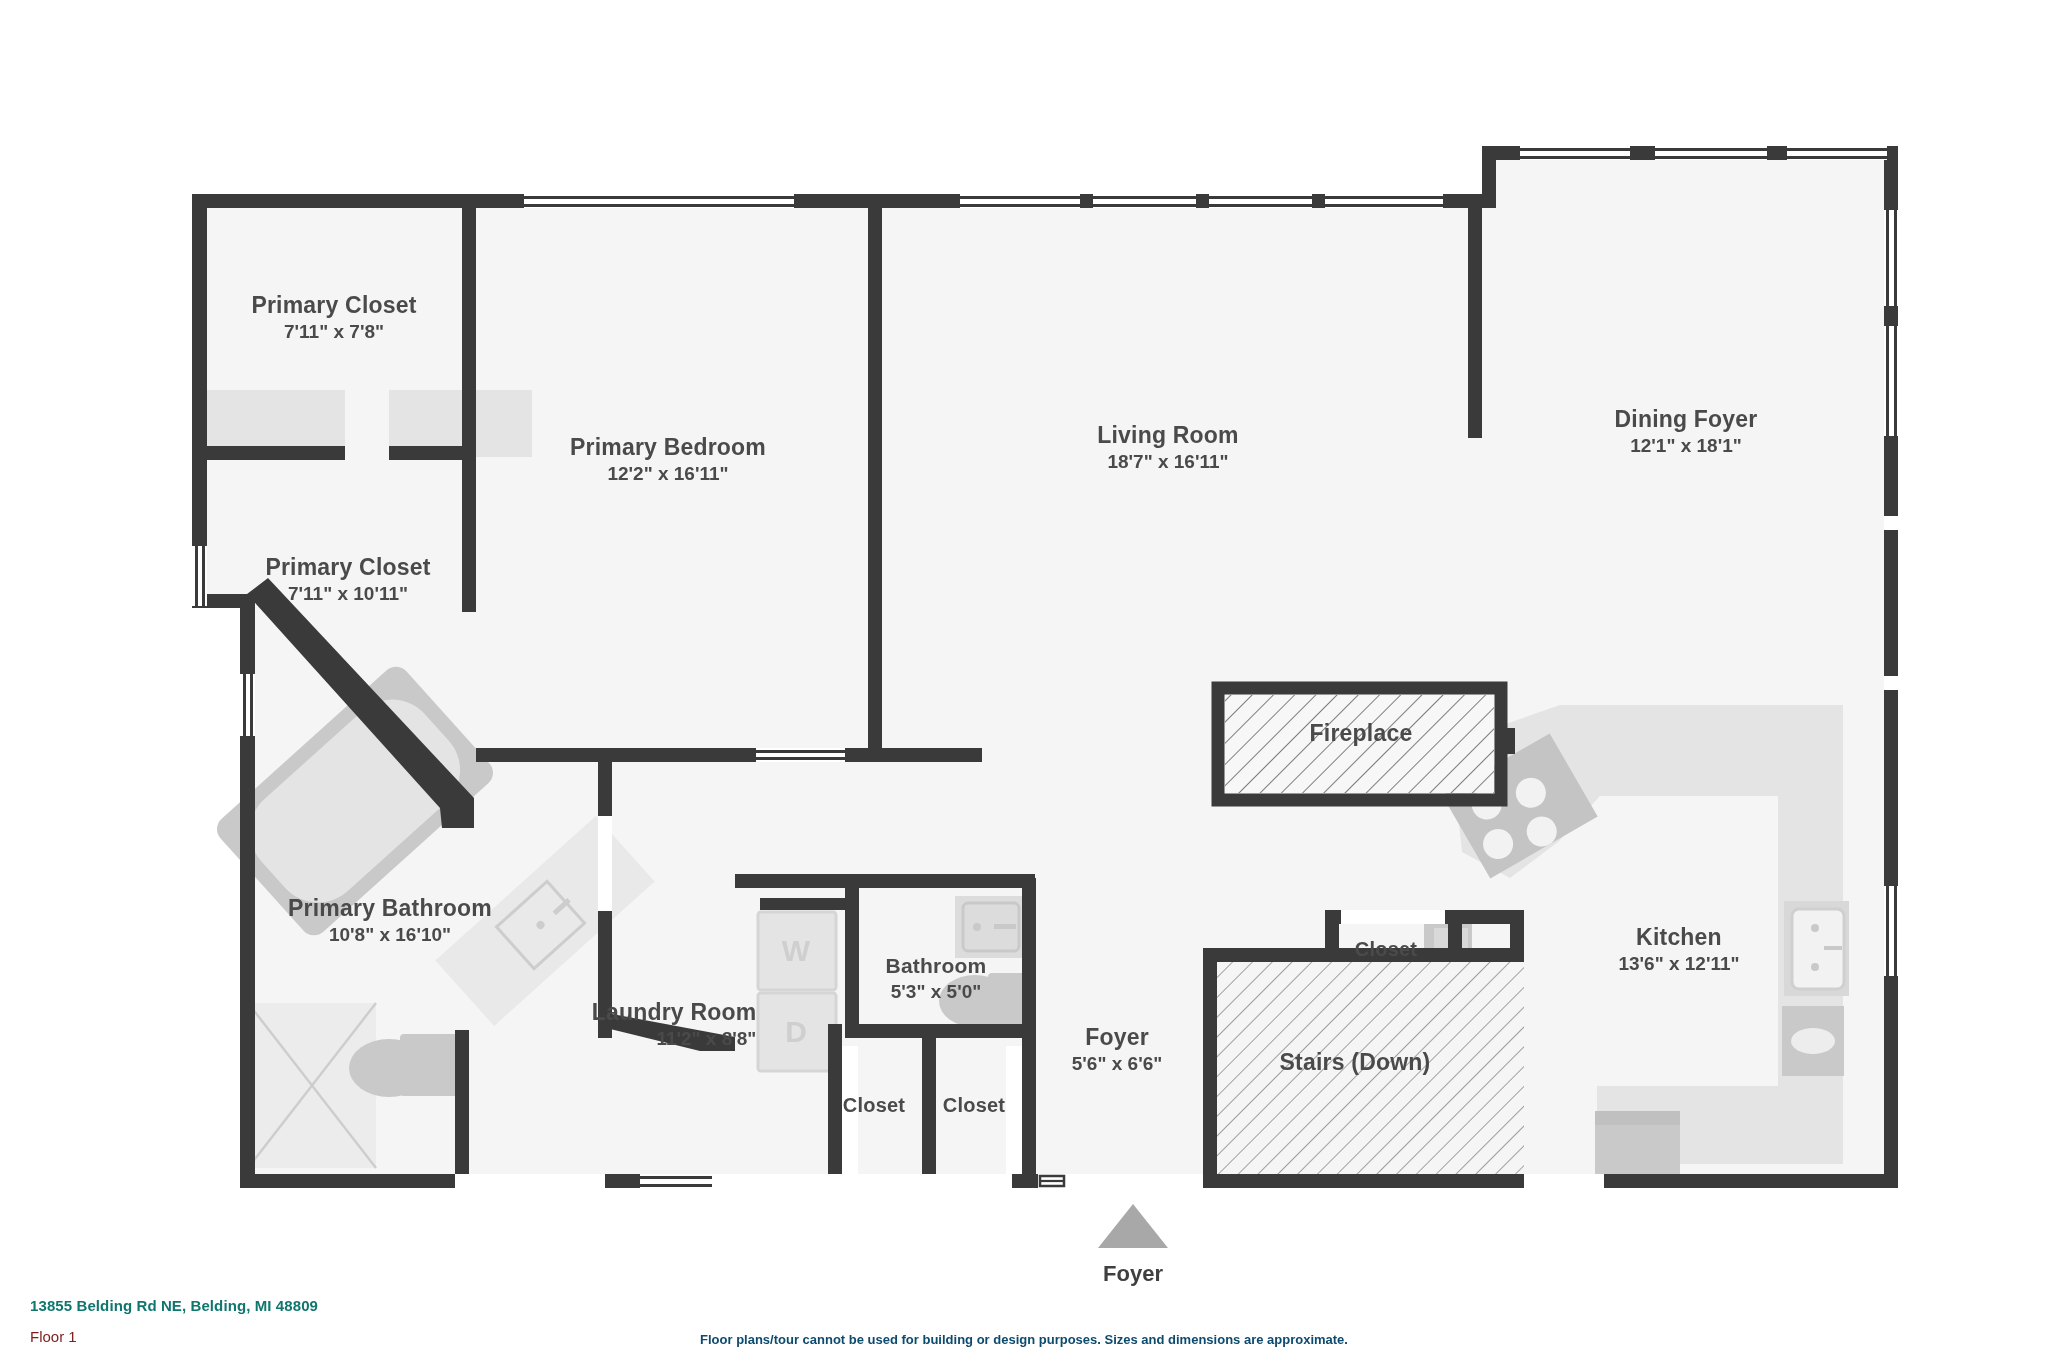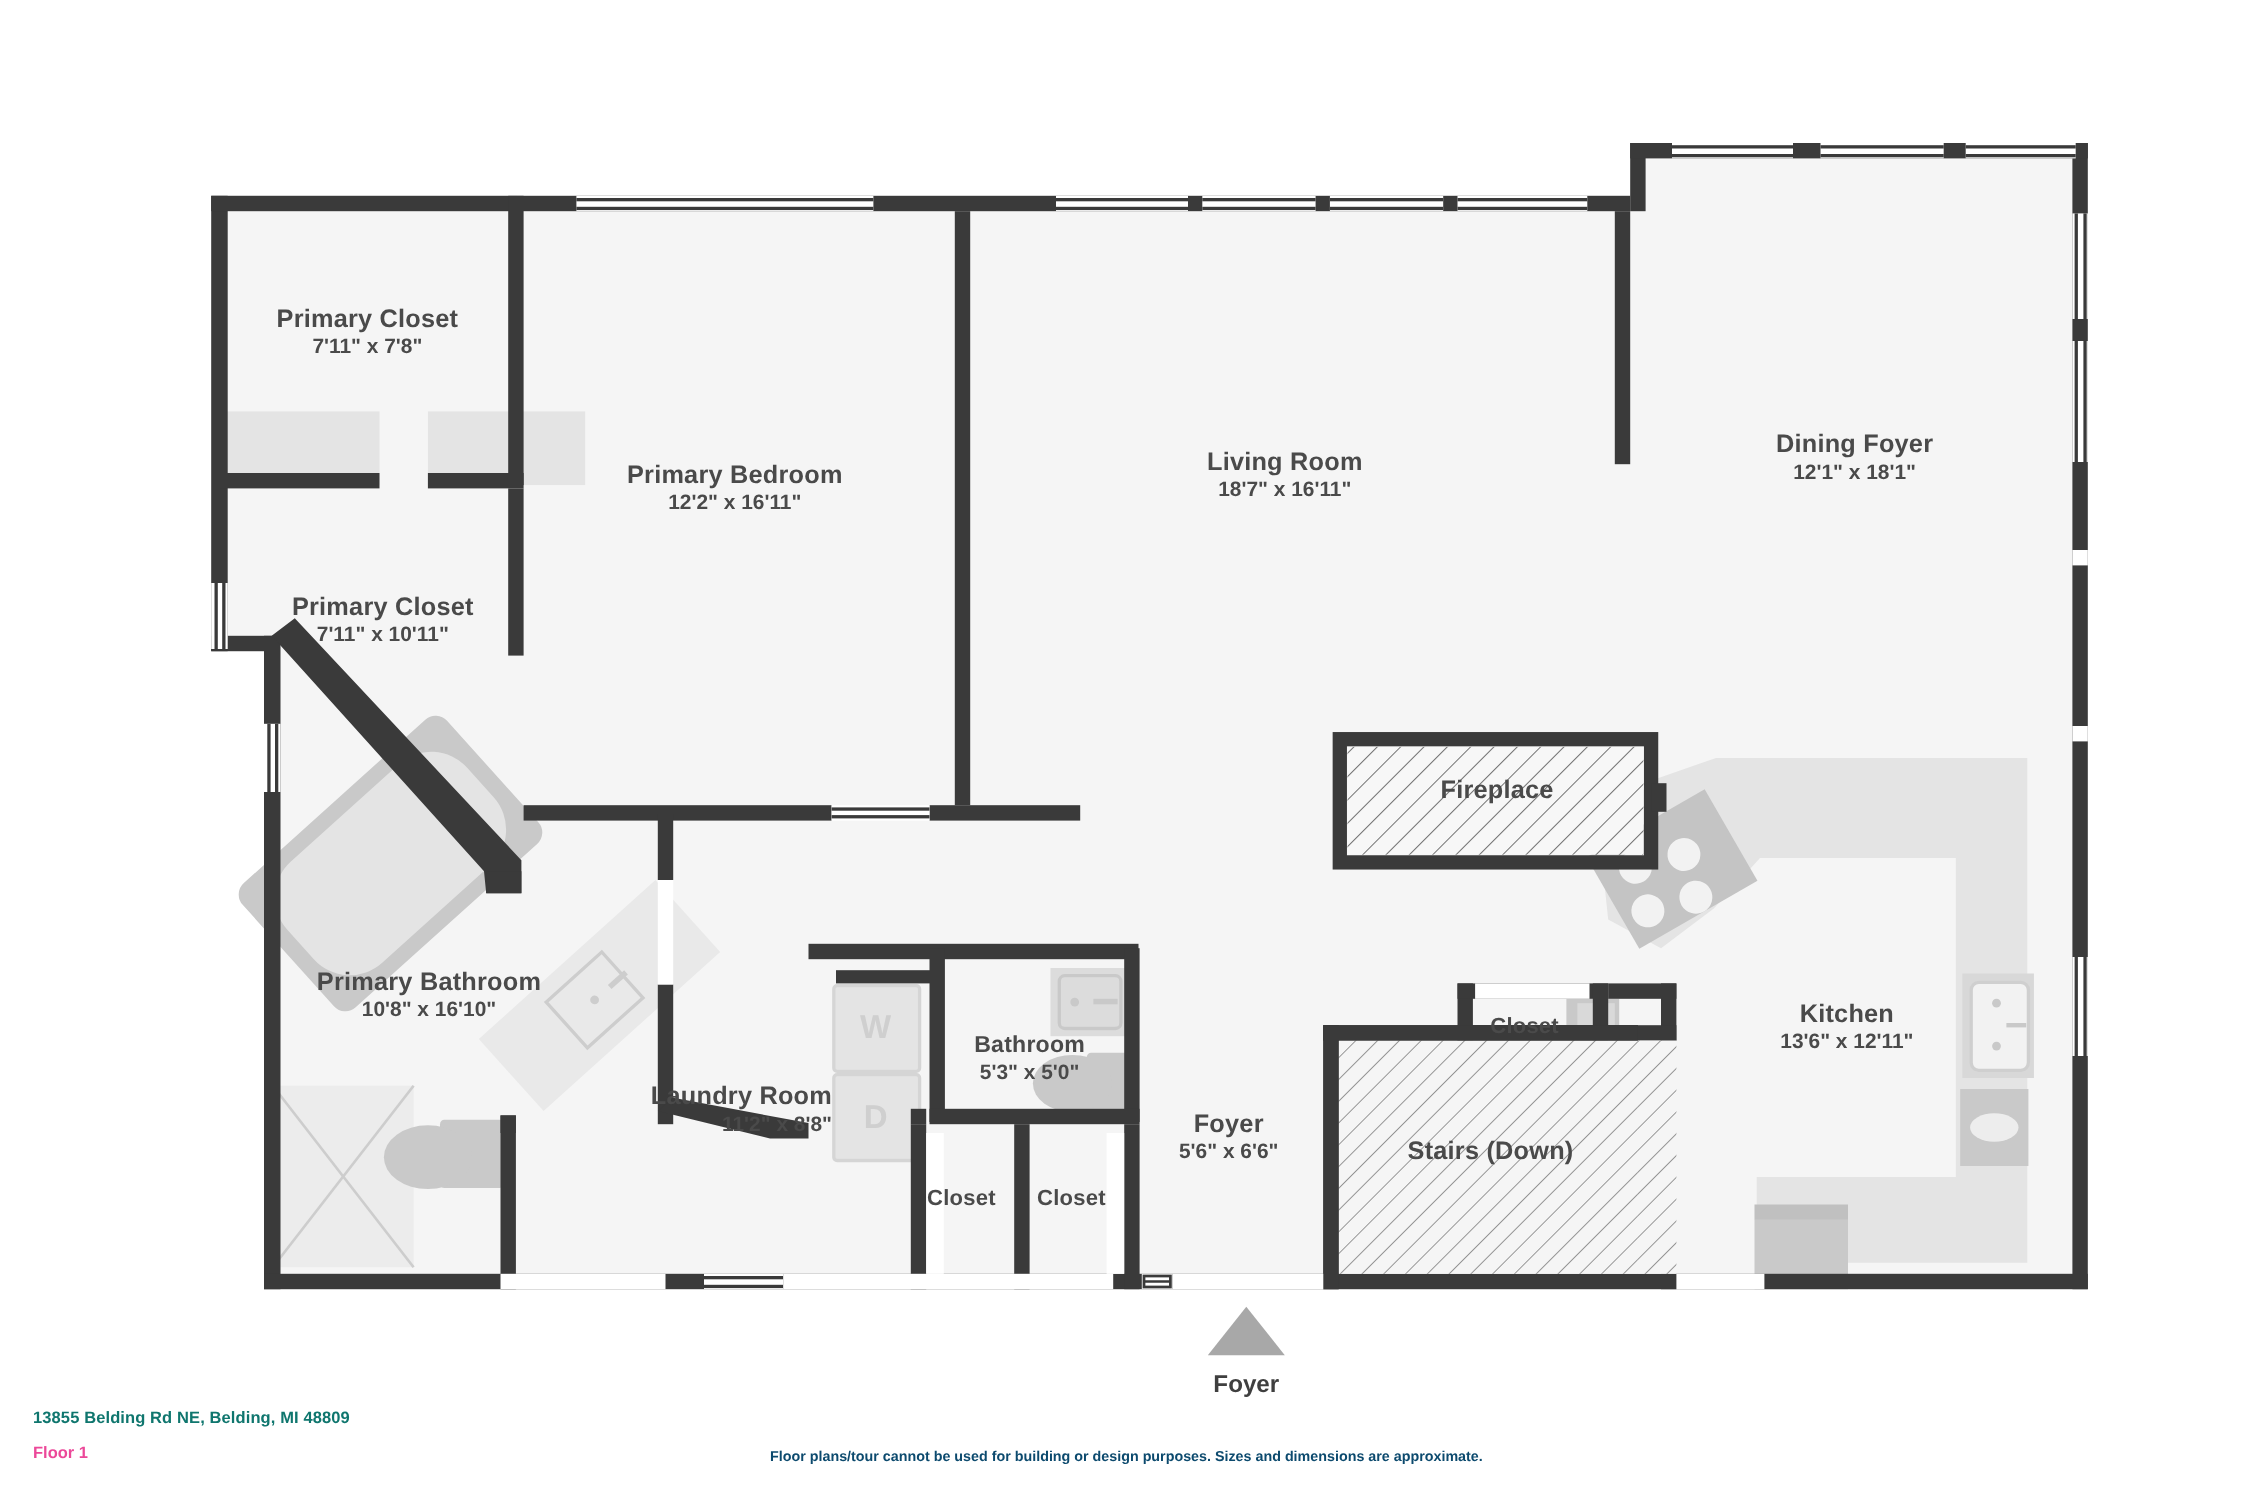--- a/index.html
+++ b/index.html
@@ -9,21 +9,21 @@
   }
   body {
     width: 2048px;
     height: 1365px;
     font-family: "Liberation Sans", sans-serif;
     position: relative;
     overflow: hidden;
   }
   #plan-root {
     position: absolute;
-    left: 0; top: 0;
+    left: 0; top: 16px;
     width: 2048px;
     height: 1265px;
   }
   svg#floorplan {
     position: absolute;
     left: 0; top: 0;
     width: 2048px;
     height: 1365px;
     display: block;
   }
@@ -67,22 +67,22 @@
     font-size: 15px;
     font-weight: bold;
     color: #0f766e;
     letter-spacing: 0.1px;
   }
   .footer-floor {
     position: absolute;
     left: 30px;
     top: 1312px;
     font-size: 15px;
-    font-weight: bold;
-    color: #ec4899;
+    font-weight: normal;
+    color: #7f1d1d;
   }
   .footer-disclaimer {
     position: absolute;
     left: 50%;
     top: 1316px;
     transform: translateX(-50%);
     font-size: 13px;
     font-weight: bold;
     color: #0c4a6e;
     white-space: nowrap;

